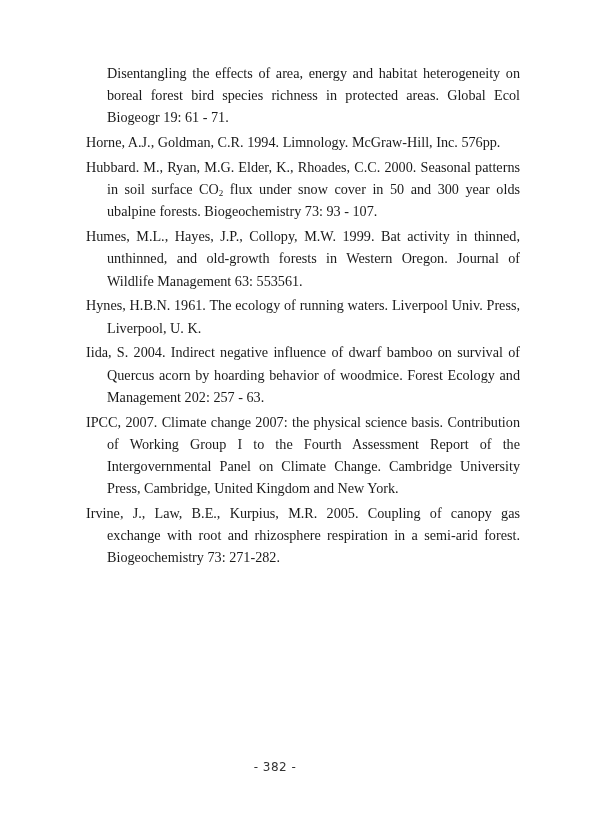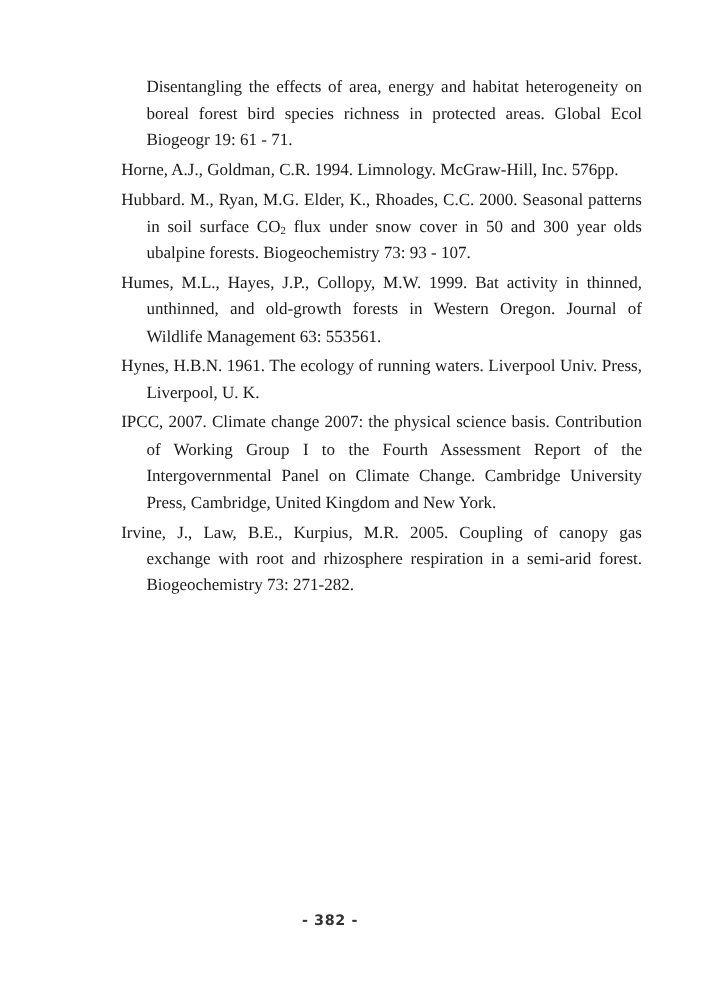--- a/index.html
+++ b/index.html
@@ -6,21 +6,21 @@
     body {
       width: 606px; height: 840px;
       background: #ffffff;
       position: relative;
       overflow: hidden;
       font-family: "DejaVu Serif", "Liberation Serif", serif;
       color: #1a1a1a;
     }
     .refs {
       position: absolute;
-      left: 101px;
+      left: 86px;
       top: 62px;
       width: 434px;
     }
     .ref {
       font-family: "Liberation Serif", "DejaVu Serif", serif;
       font-size: 14.2px;
       line-height: 22.2px;
       text-align: justify;
       padding-left: 21px;
       text-indent: -21px;
@@ -31,30 +31,30 @@
     }
     .page-num {
       position: absolute;
       left: 0; width: 550px;
       top: 760px;
       text-align: center;
       font-family: "DejaVu Sans", "Liberation Sans", sans-serif;
       font-size: 12px;
       color: #333;
       letter-spacing: 0.5px;
-      font-weight: bold;
     }
     sub { font-size: 9px; vertical-align: -2px; line-height: 0; }
   </style>
 </head>
 <body>
 
 <div class="refs">
   <p class="ref cont">Disentangling the effects of area, energy and habitat heterogeneity on boreal forest bird species richness in protected areas. Global Ecol Biogeogr 19: 61 - 71.</p>
   <p class="ref">Horne, A.J., Goldman, C.R. 1994. Limnology. McGraw-Hill, Inc. 576pp.</p>
   <p class="ref"><span>Hubbard. M., Ryan, M.G. Elder, K., Rhoades, C.C. 2000. Seasonal patterns in soil surface CO</span><sub>2</sub><span> flux under snow cover in 50 and 300 year olds ubalpine forests.  Biogeochemistry 73: 93 - 107.</span></p>
   <p class="ref">Humes, M.L., Hayes, J.P., Collopy, M.W. 1999. Bat activity in thinned, unthinned, and old-growth forests in Western Oregon. Journal of Wildlife Management 63: 553561.</p>
   <p class="ref">Hynes, H.B.N. 1961. The ecology of running waters. Liverpool Univ. Press, Liverpool, U. K.</p>
+  <p class="ref">Iida, S. 2004. Indirect negative influence of dwarf bamboo on survival of Quercus acorn by hoarding behavior of woodmice. Forest Ecology and Management 202: 257 - 63.</p>
   <p class="ref">IPCC, 2007. Climate change 2007: the physical science basis. Contribution of Working Group I to the Fourth Assessment Report of the Intergovernmental Panel on Climate Change. Cambridge University Press, Cambridge, United Kingdom and New York.</p>
   <p class="ref">Irvine, J., Law, B.E., Kurpius, M.R. 2005. Coupling of canopy gas exchange with root and rhizosphere respiration in a semi-arid forest. Biogeochemistry 73: 271-282.</p>
 </div>
 
 <div class="page-num">- 382 -</div>
 
 </body></html>

